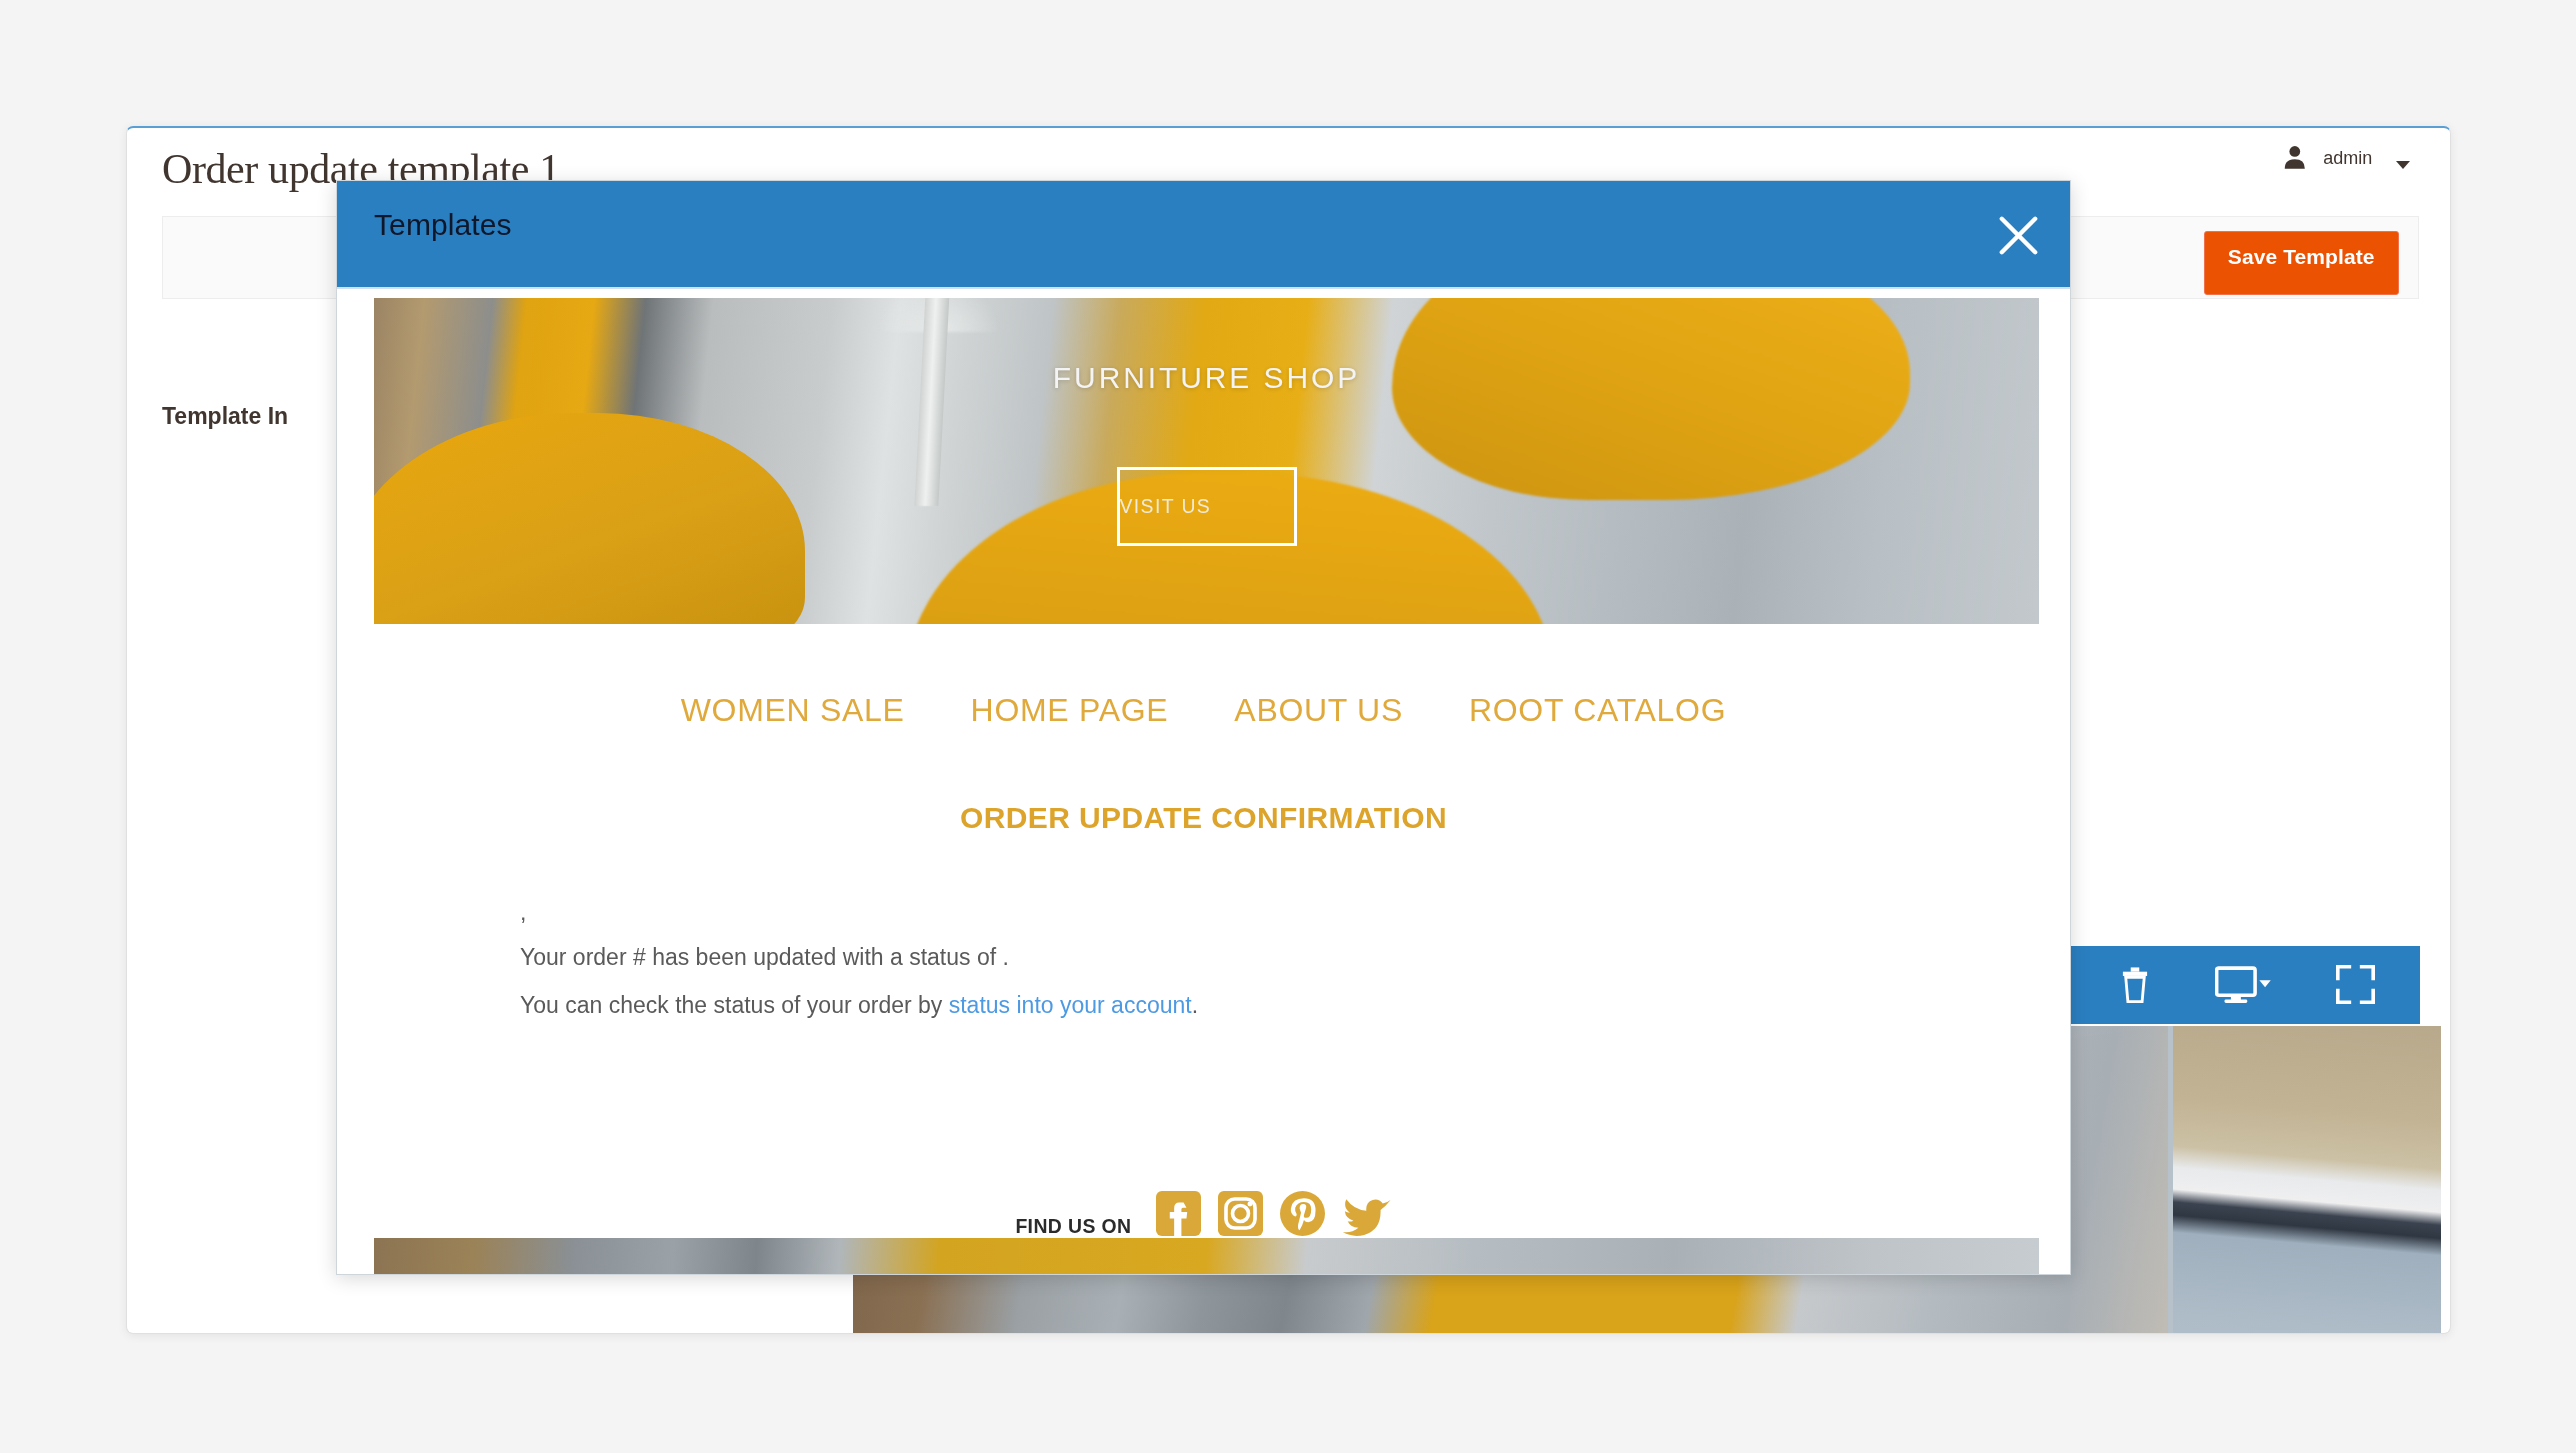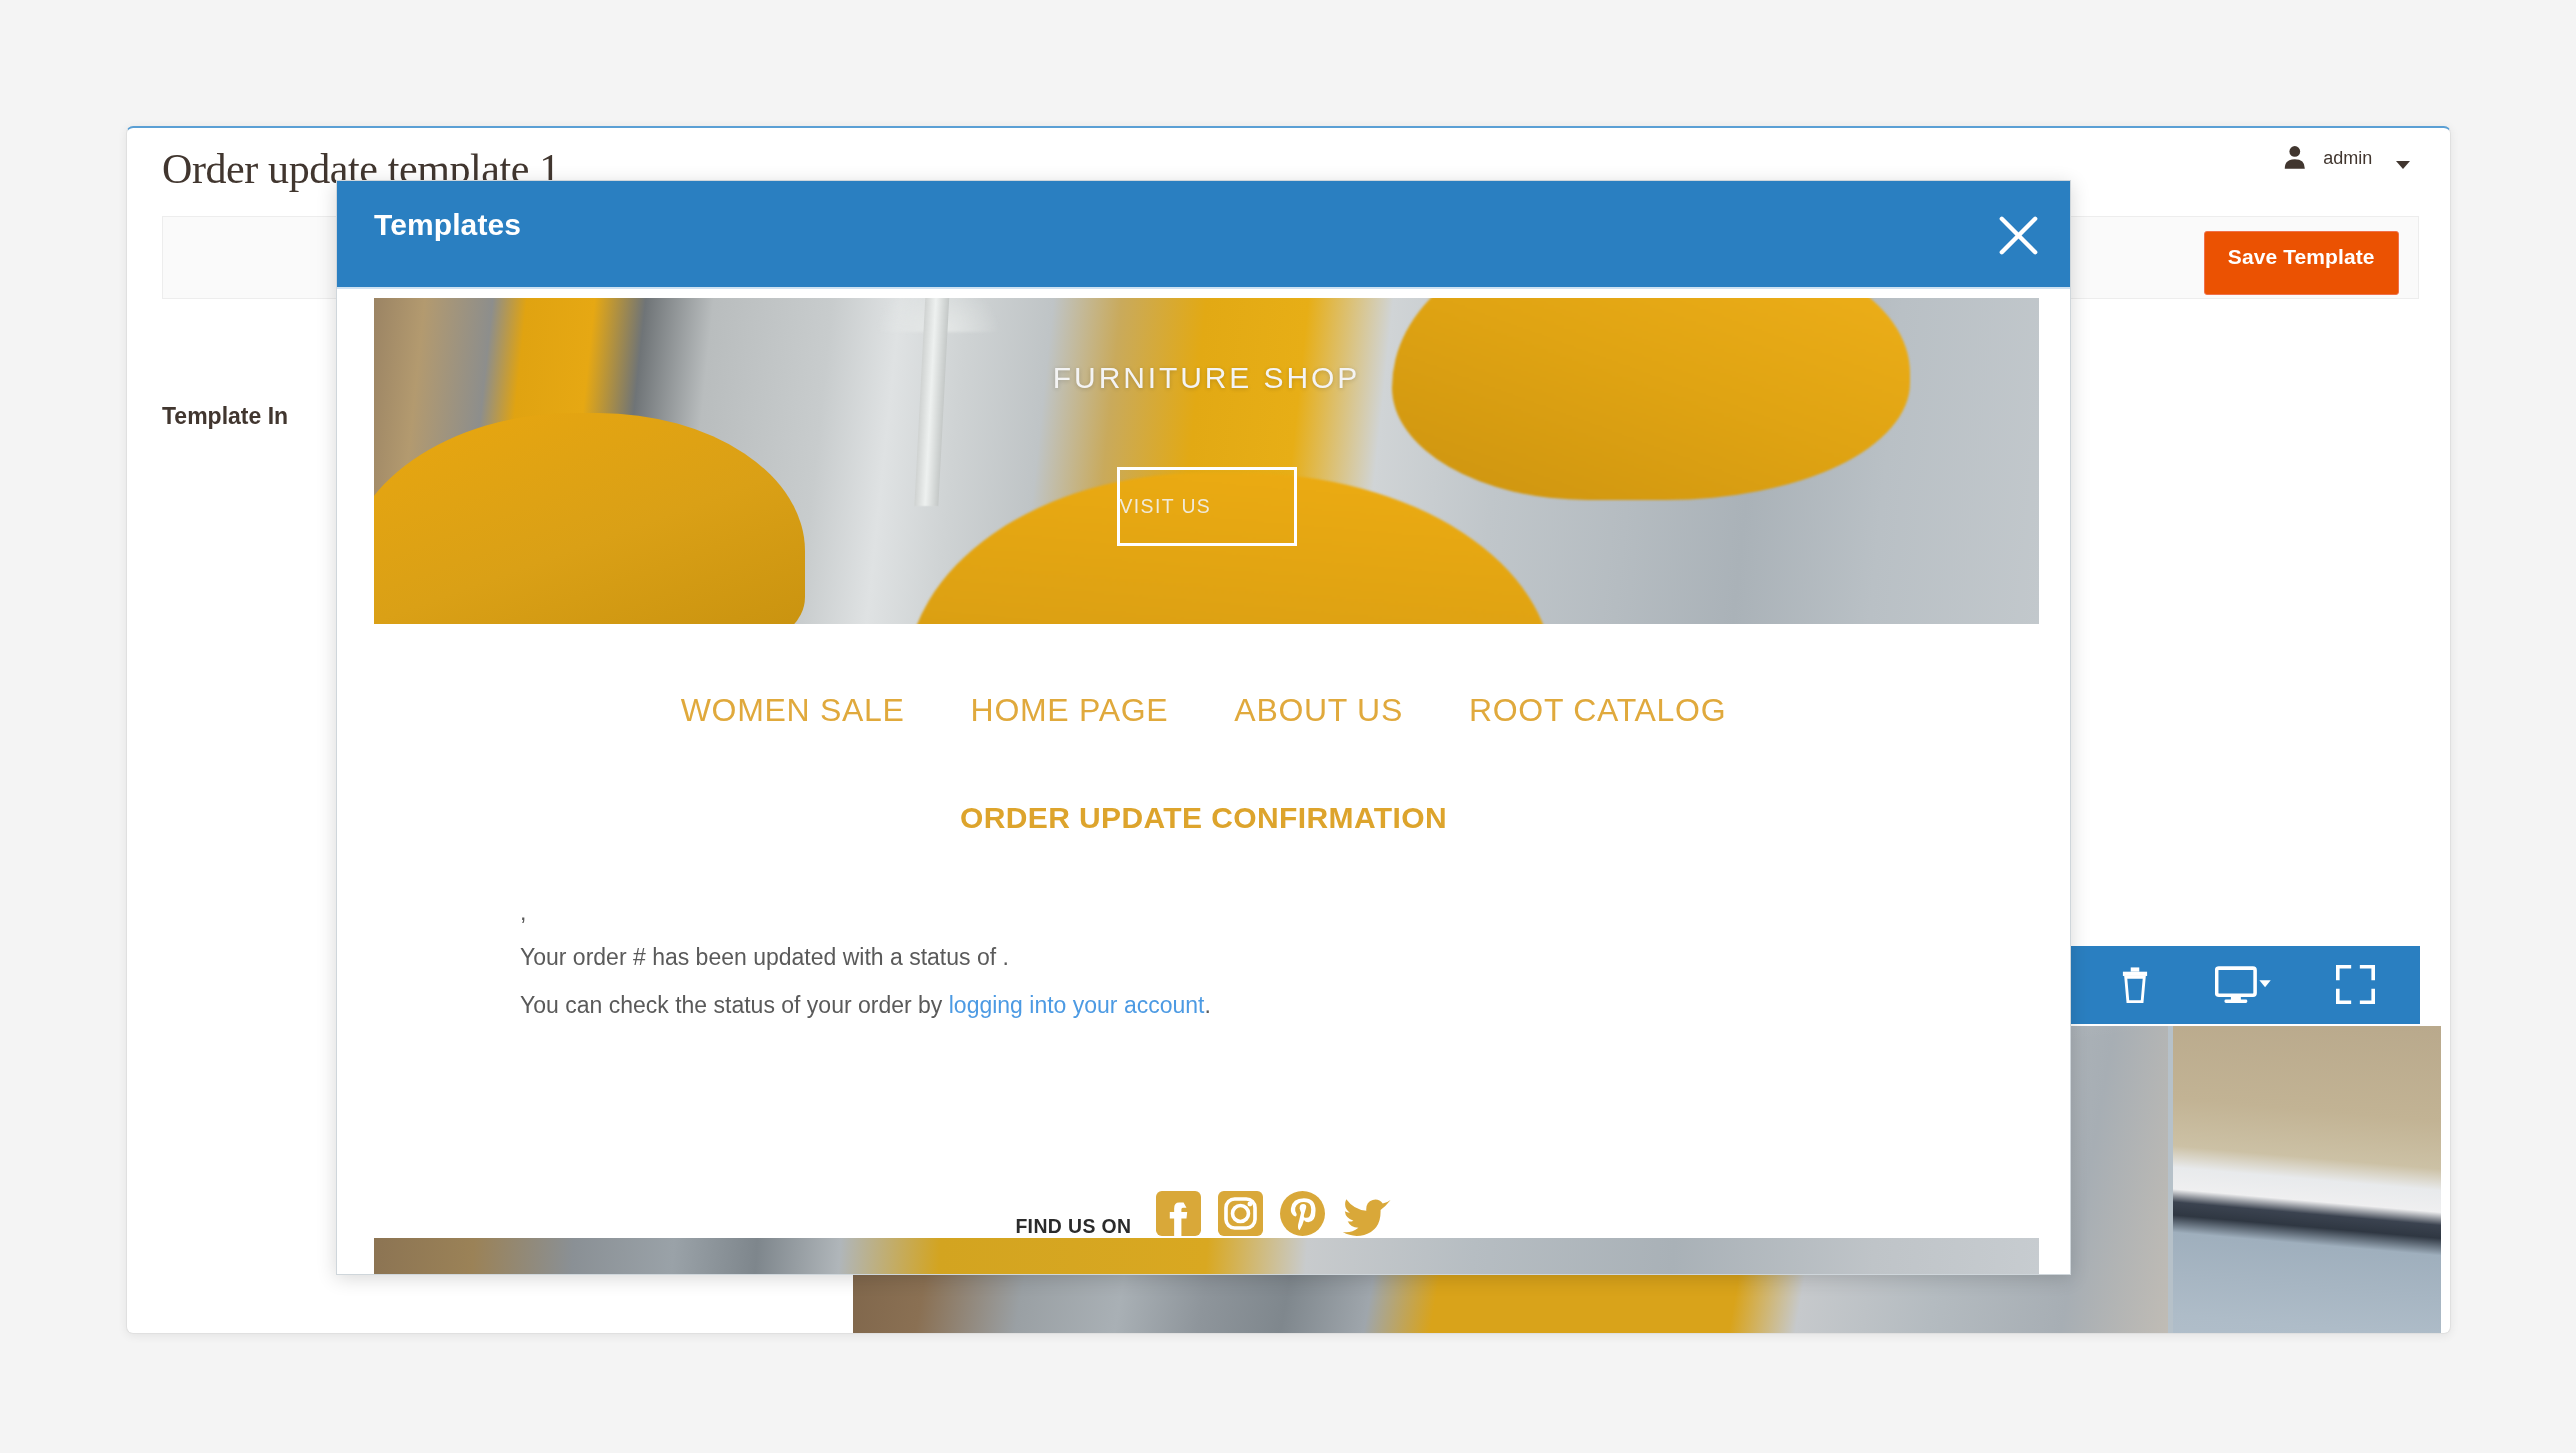--- a/index.html
+++ b/index.html
@@ -202,22 +202,22 @@
     position: relative;
     height: 108px;
     background: #2a7fc1;
     border-bottom: 2.9px solid #cfe2f2;
   }
   #modal-title {
     position: absolute;
     left: 37px;
     top: 27px;
     font-size: 30px;
-    font-weight: 700;
-    color: #ffffff;
+    font-weight: 400;
+    color: #0f172a;
     letter-spacing: 0.1px;
   }
   #modal-close-button {
     position: absolute;
     right: 29px;
     top: 32px;
     width: 45px;
     height: 45px;
     cursor: pointer;
   }
@@ -513,21 +513,21 @@
       <span class="email-nav-link">ROOT CATALOG</span>
     </div>
 
     <div id="email-heading">ORDER UPDATE CONFIRMATION</div>
 
     <div id="email-body">
       <div class="email-p greeting">,</div>
 
       <div class="email-p">Your order # has been updated with a status of .</div>
 
-      <div class="email-p"><span>You can check the status of your order by </span><span class="email-link">logging into your account</span><span>.</span></div>
+      <div class="email-p"><span>You can check the status of your order by </span><span class="email-link">status into your account</span><span>.</span></div>
 
     </div>
 
     <div id="email-footer">
       <span id="find-us-label">FIND US ON</span>
 
       <span class="social-icon">
         <svg width="45" height="45" viewBox="0 0 62 62">
           <rect x="0" y="0" width="62" height="62" rx="8" fill="#d9a839"></rect>
           <path d="M38 16 L32 16 Q25 16 25 24 L25 29 L19 29 L19 38 L25 38 L25 62 L35 62 L35 38 L42 38 L43 29 L35 29 L35 25 Q35 23 38 23 L42 23 Z" fill="#ffffff"></path>

